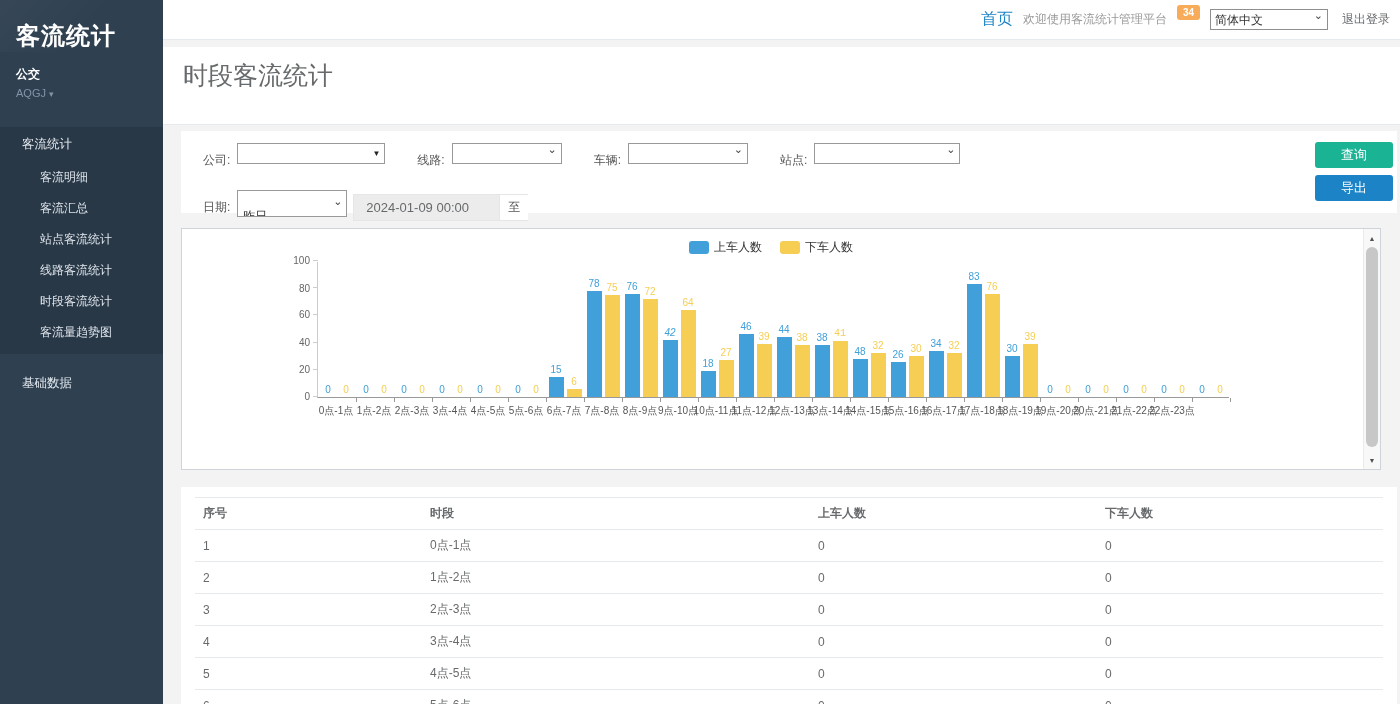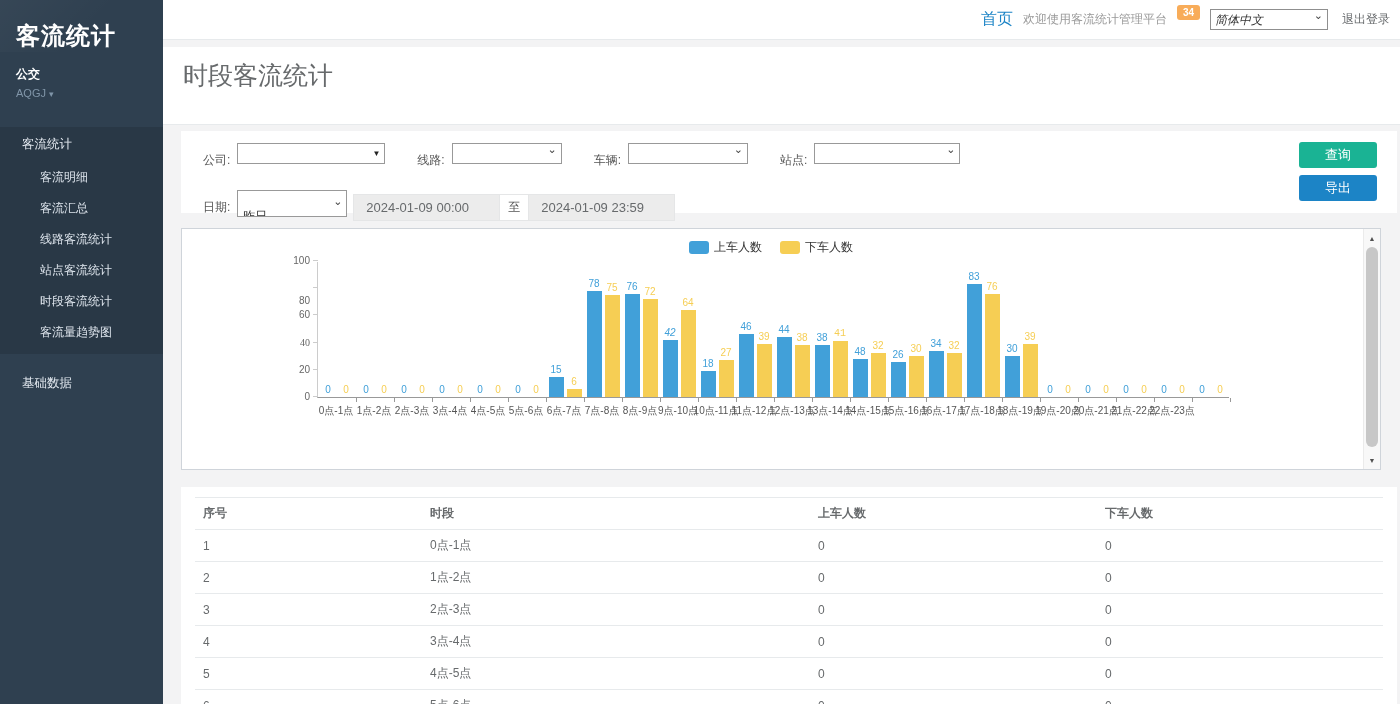--- a/index.html
+++ b/index.html
@@ -29,21 +29,21 @@
 
   .topbar { height:40px; background:#ffffff; border-bottom:1px solid #e7eaec;
             display:flex; align-items:center; justify-content:flex-end; gap:10px; padding-right:10px; }
   .home-link { color:#1c84c6; font-size:16px; cursor:pointer; }
   .welcome { color:#999; font-size:12px; }
   .count-badge { background:#f8ac59; color:#fff; font-size:10px; font-weight:bold;
                  padding:2px 6px; border-radius:3px; position:relative; top:-7px; }
   .lang-wrap { position:relative; }
   .lang-select { width:118px; height:21px; font-size:12px; border:1px solid #8f8f8f; background:#fff;
                  color:#333; appearance:none; -webkit-appearance:none; padding:0 18px 0 4px;
-                 font-family:"Liberation Sans",sans-serif;font-style:italic; }
+                 font-family:"Liberation Sans",sans-serif; }
   .lang-wrap::after { content:"⌄"; position:absolute; right:5px; top:0px; font-size:11px; color:#444; pointer-events:none; }
   .logout { color:#676a6c; font-size:12px; cursor:pointer; margin-left:4px; }
 
   .page-heading { background:#ffffff; margin-top:7px; padding:12px 20px 0; height:78px; border-bottom:1px solid #e7eaec; }
   .page-title { font-size:25px; font-weight:400; color:#676a6c; }
   .breadcrumb { margin-top:9px; font-size:11px; color:#676a6c; }
   .breadcrumb .crumb { cursor:pointer; }
   .breadcrumb .sep { margin:0 5px; color:#999; }
   .breadcrumb .current { font-weight:bold; color:#676a6c; }
 
@@ -62,21 +62,21 @@
   .sel-wrap::after { content:"⌄"; position:absolute; right:5px; top:0; font-size:11px; color:#444; pointer-events:none; }
   .sel-wrap.solid::after { content:"▼"; font-size:8px; top:6px; color:#222; }
   .w-company { width:148px; } .w-line { width:110px; } .w-vehicle { width:120px; } .w-station { width:146px; }
   .date-select { width:110px; height:27px; }
   .sel-wrap.tall::after { top:5px; }
   .date-group { display:flex; align-items:stretch; margin-left:6px; }
   .date-input { width:147px; height:27px; background:#ececec; border:1px solid #e5e6e7;
                 font-size:13px; color:#676a6c; padding:0 12px; font-family:"Liberation Sans",sans-serif; }
   .date-addon { width:28px; background:#fff; border-top:1px solid #e5e6e7; border-bottom:1px solid #e5e6e7;
                 display:flex; align-items:center; justify-content:center; font-size:12px; color:#555; }
-  .action-btns { position:absolute; top:11px; right:20px; display:flex; flex-direction:column; gap:7px; }
+  .action-btns { position:absolute; top:11px; right:4px; display:flex; flex-direction:column; gap:7px; }
   .btn { width:78px; height:26px; border:none; border-radius:3px; color:#fff; font-size:13px; cursor:pointer;
          font-family:"Liberation Sans",sans-serif; }
   .btn-query { background:#1ab394; }
   .btn-export { background:#1c84c6; }
 
   
   .chart-panel { background:#fff; border:1px solid #cfd4da; margin-top:15px; height:242px;
                  position:relative; padding:9px 0 0 20px; width:1200px; }
   .chart-title { font-size:14px; font-weight:bold; color:#333; }
   .legend { position:absolute; top:10px; left:0; right:20px; display:flex; justify-content:center; gap:18px; }
@@ -125,22 +125,22 @@
       <div class="profile-org">公交</div>
       <div class="profile-code">
         <span>AQGJ</span><span class="caret">▾</span>
       </div>
     </div>
     <nav class="nav">
       <div class="nav-parent-block">
         <span class="nav-item">客流统计</span>
         <span class="nav-sub">客流明细</span>
         <span class="nav-sub">客流汇总</span>
+        <span class="nav-sub">站点客流统计</span>
         <span class="nav-sub">线路客流统计</span>
-        <span class="nav-sub">站点客流统计</span>
         <span class="nav-sub">时段客流统计</span>
         <span class="nav-sub">客流量趋势图</span>
       </div>
       <span class="nav-section spaced">基础数据</span>
     </nav>
   </aside>
 
   <div class="main">
 
     <header class="topbar">
@@ -193,21 +193,20 @@
         <div class="frow">
           <span class="flabel">日期:</span>
           <span class="sel-wrap tall">
             <select class="fselect date-select">
               <option>昨日</option>
             </select>
           </span>
           <div class="date-group">
             <input class="date-input" readonly="" value="2024-01-09 00:00" style="">
             <span class="date-addon">至</span>
-            <input class="date-input" readonly="" value="2024-01-09 23:59" style="">
           </div>
         </div>
         <div class="action-btns">
           <button class="btn btn-query">查询</button>
           <button class="btn btn-export">导出</button>
         </div>
       </section>
 
       <section class="chart-panel">
         <div class="legend">
@@ -462,25 +461,25 @@
                   <div class="ser-col">
                     <span class="bar-val" style="color: rgb(246, 206, 84);">0</span>
                     <div class="bar" style="height: 0px; background: rgb(246, 206, 84);"></div>
                   </div>
                 </div>
               </div>
           <span class="ytick-label" style="bottom: -5px;">0</span>
               <span class="ytick-mark" style="bottom: 0px;"></span>
               <span class="ytick-label" style="bottom: 22.2px;">20</span>
               <span class="ytick-mark" style="bottom: 27.2px;"></span>
-              <span class="ytick-label" style="bottom: 49.4px; font-family: Liberation Serif, serif;">40</span>
+              <span class="ytick-label" style="bottom: 49.4px;">40</span>
               <span class="ytick-mark" style="bottom: 54.4px;"></span>
               <span class="ytick-label" style="bottom: 76.6px;">60</span>
               <span class="ytick-mark" style="bottom: 81.6px;"></span>
-              <span class="ytick-label" style="bottom: 91px;">80</span>
+              <span class="ytick-label" style="bottom: 103px;">80</span>
               <span class="ytick-mark" style="bottom: 108.8px;"></span>
               <span class="ytick-label" style="bottom: 131px;">100</span>
               <span class="ytick-mark" style="bottom: 136px;"></span>
             </div>
           <div class="xlabels" id="xlabels">
               <div class="xl">
                 <span>0点-1点</span>
               </div>
               <div class="xl">
                 <span>1点-2点</span>

